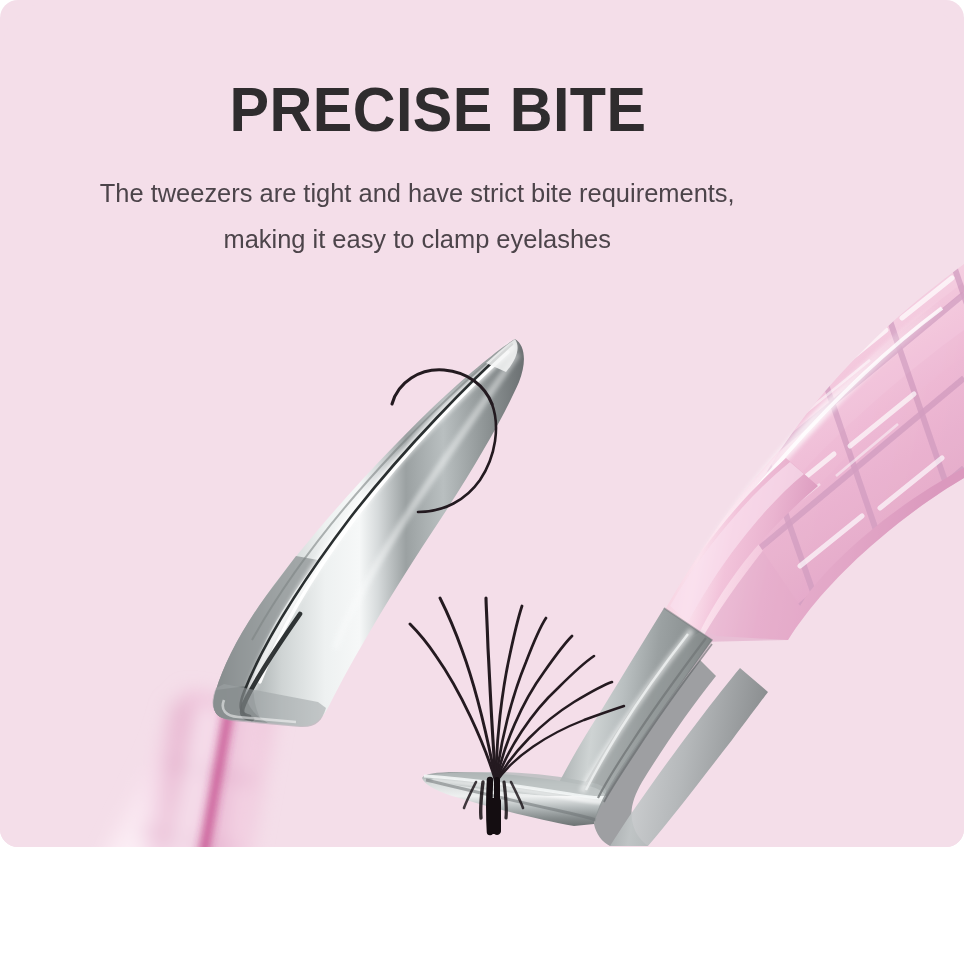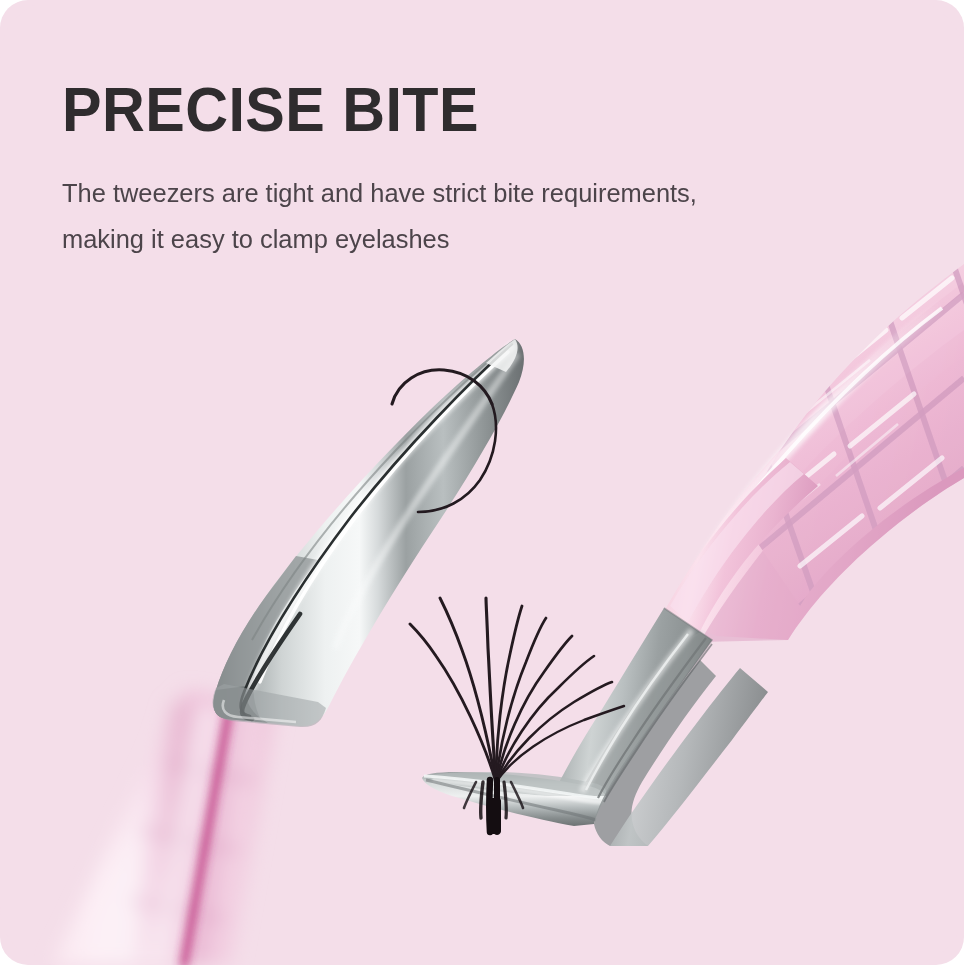--- a/index.html
+++ b/index.html
@@ -10,25 +10,26 @@
   }
   body {
     width: 964px;
     height: 965px;
     overflow: hidden;
     font-family: "Liberation Sans", sans-serif;
   }
   #card {
     position: relative;
     width: 964px;
-    height: 965px;
+    height: 847px;
     background: #f4dee9;
-    border-radius: 28px;
+    border-radius: 18px;
     overflow: hidden;
     box-sizing: border-box;
+    text-align: center;
   }
   #artwork {
     position: absolute;
     left: 0; top: 0;
     width: 964px;
     height: 965px;
     display: block;
   }
   #textblock {
     position: absolute;

